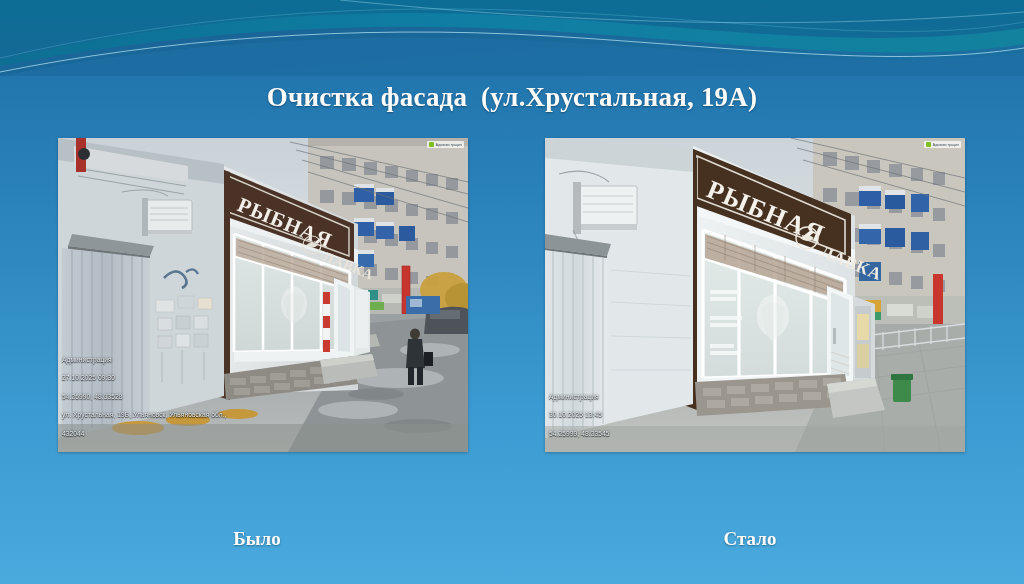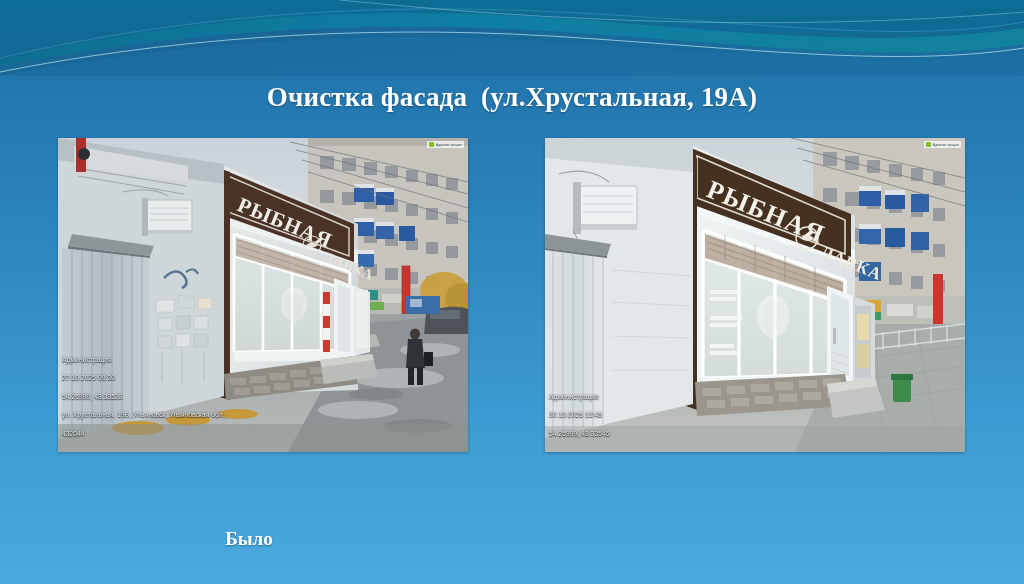--- a/index.html
+++ b/index.html
@@ -60,21 +60,21 @@
   .wm-tx{font-family:"Liberation Sans", sans-serif;font-size:3.4px;color:#3a4a55;letter-spacing:.1px;white-space:nowrap;}
 
   
   .caption{
     position:absolute;top:528px;
     color:#ffffff;font-family:"Liberation Serif", serif;
     font-weight:bold;font-size:19px;
     text-shadow:0 1px 2px rgba(0,0,0,.35);
     text-align:center;
   }
-  #caption-before{left:144px;width:210px;}
+  #caption-before{left:152px;width:210px;}
   #caption-after {left:645px;width:210px;}
 </style>
 </head>
 <body>
 
 <div id="slide">
 
   <div id="wave-band">
     <svg viewBox="0 0 1024 76" preserveAspectRatio="none" xmlns="http://www.w3.org/2000/svg">
       <defs>
@@ -638,14 +638,15 @@
     </div>
 
     <div class="geotag" id="geotag-after">
       <div>Администрация</div>
       <div>30.10.2025 13:45</div>
       <div>54.25999, 48.33545</div>
     </div>
   </div>
 
   <div class="caption" id="caption-before">Было</div>
+  <div class="caption" id="caption-after">Стало</div>
 
 </div>
 
 </body></html>

